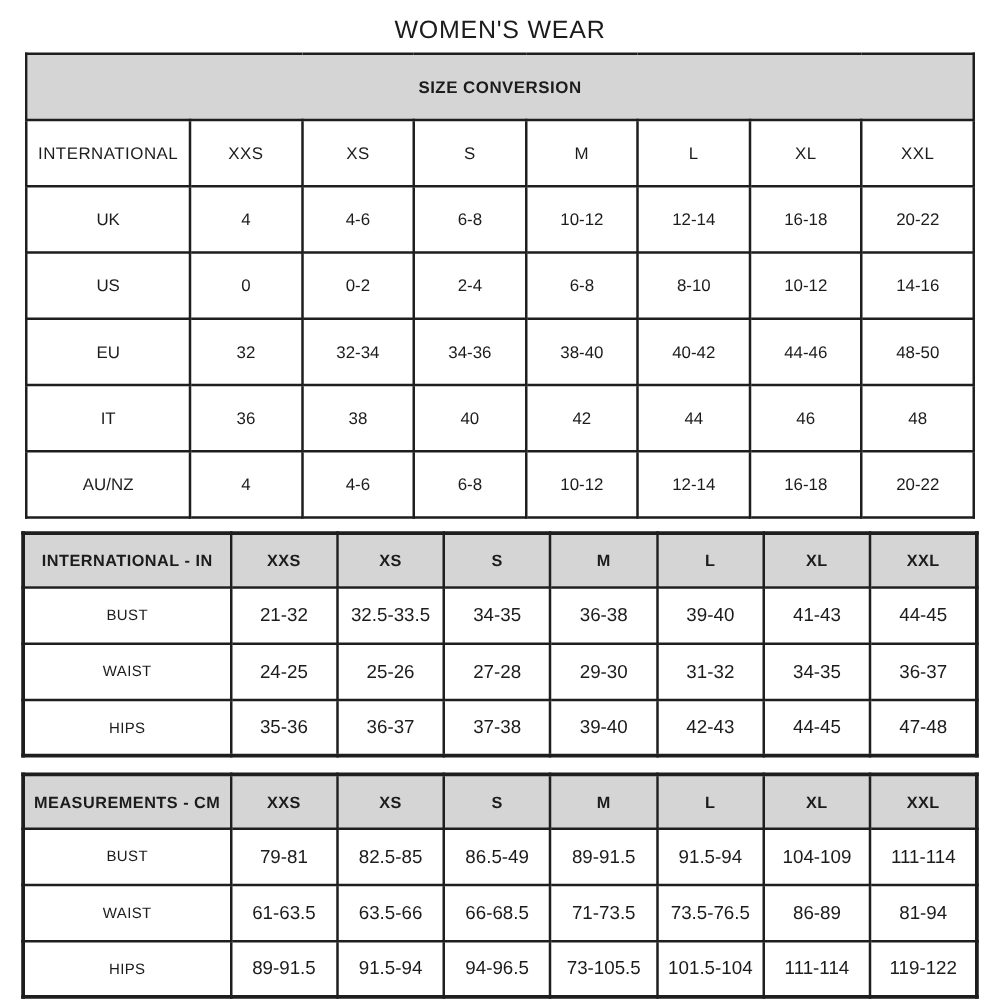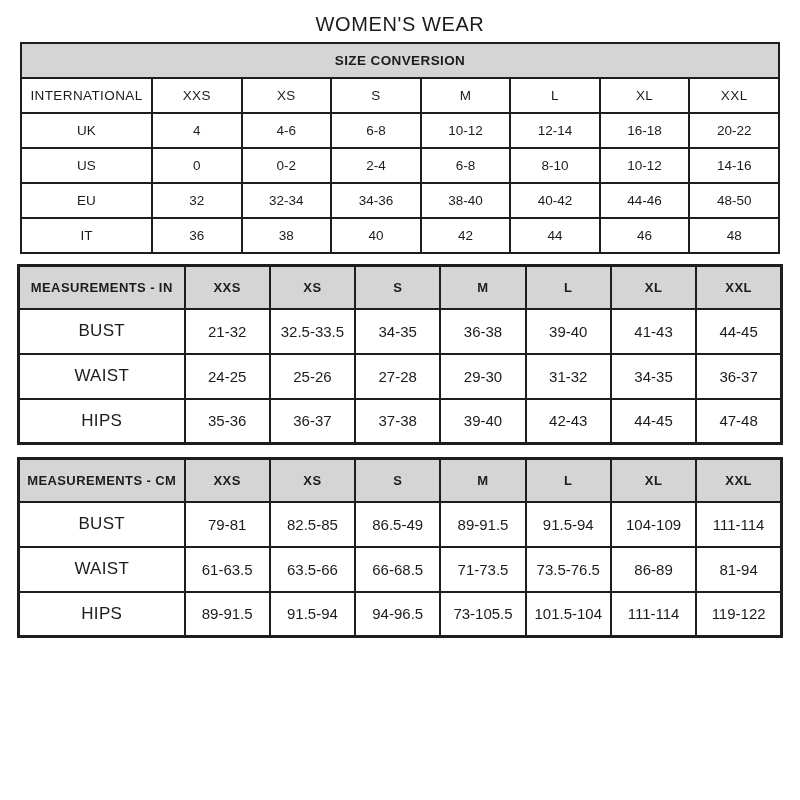--- a/index.html
+++ b/index.html
@@ -29,39 +29,39 @@
   td, th {
     border: 2px solid #1e1e1e;
     text-align: center;
     vertical-align: middle;
     padding: 0 2px;
     overflow: hidden;
     white-space: nowrap;
   }
   
   .t-conv { width: 760px; }
-  .t-conv td, .t-conv th { height: 35px; font-size: 13.5px; font-weight: normal; }
+  .t-conv td, .t-conv th { height: 53px; font-size: 13.5px; font-weight: normal; }
   .t-conv .caption {
     background: #d5d5d5;
     font-weight: bold;
     font-size: 13.5px;
     letter-spacing: 0.4px;
   }
   .t-conv .colhead { letter-spacing: 0.4px; text-align: center; }
   
   .t-meas { width: 766px; border: 3px solid #1e1e1e; }
   .t-meas th {
     height: 43px;
     background: #d5d5d5;
     font-weight: bold;
     font-size: 13px;
     letter-spacing: 0.4px;
   }
   .t-meas td { height: 45px; font-size: 15px; font-weight: normal; }
-  .t-meas td.rowlabel { font-size: 17px; letter-spacing: 0.3px; }
+  .t-meas td.rowlabel { font-size: 12px; letter-spacing: 0.3px; }
   .gap-a { height: 10px; }
   .gap-b { height: 12px; }
   .conv-margin { height: 10px; }
 </style>
 </head>
 <body>
 
 <h1 class="page-title">WOMEN'S WEAR</h1>
 <div class="conv-margin"></div>
 
@@ -123,39 +123,49 @@
   <tr>
     <td>IT</td>
     <td>36</td>
     <td>38</td>
     <td>40</td>
     <td>42</td>
     <td>44</td>
     <td>46</td>
     <td>48</td>
   </tr>
+  <tr>
+    <td>AU/NZ</td>
+    <td>4</td>
+    <td>4-6</td>
+    <td>6-8</td>
+    <td>10-12</td>
+    <td>12-14</td>
+    <td>16-18</td>
+    <td>20-22</td>
+  </tr>
 </tbody>
   </table>
 
 <div class="gap-a"></div>
 
 <table class="t-meas">
   <colgroup>
     <col style="width:166px">
     <col>
       <col>
       <col>
       <col>
       <col>
       <col>
       <col>
   </colgroup>
   <tbody>
       <tr>
-    <th>MEASUREMENTS - IN</th>
+    <th>INTERNATIONAL - IN</th>
     <th>XXS</th>
     <th>XS</th>
     <th>S</th>
     <th>M</th>
     <th>L</th>
     <th>XL</th>
     <th>XXL</th>
   </tr>
   <tr>
     <td class="rowlabel">BUST</td>

